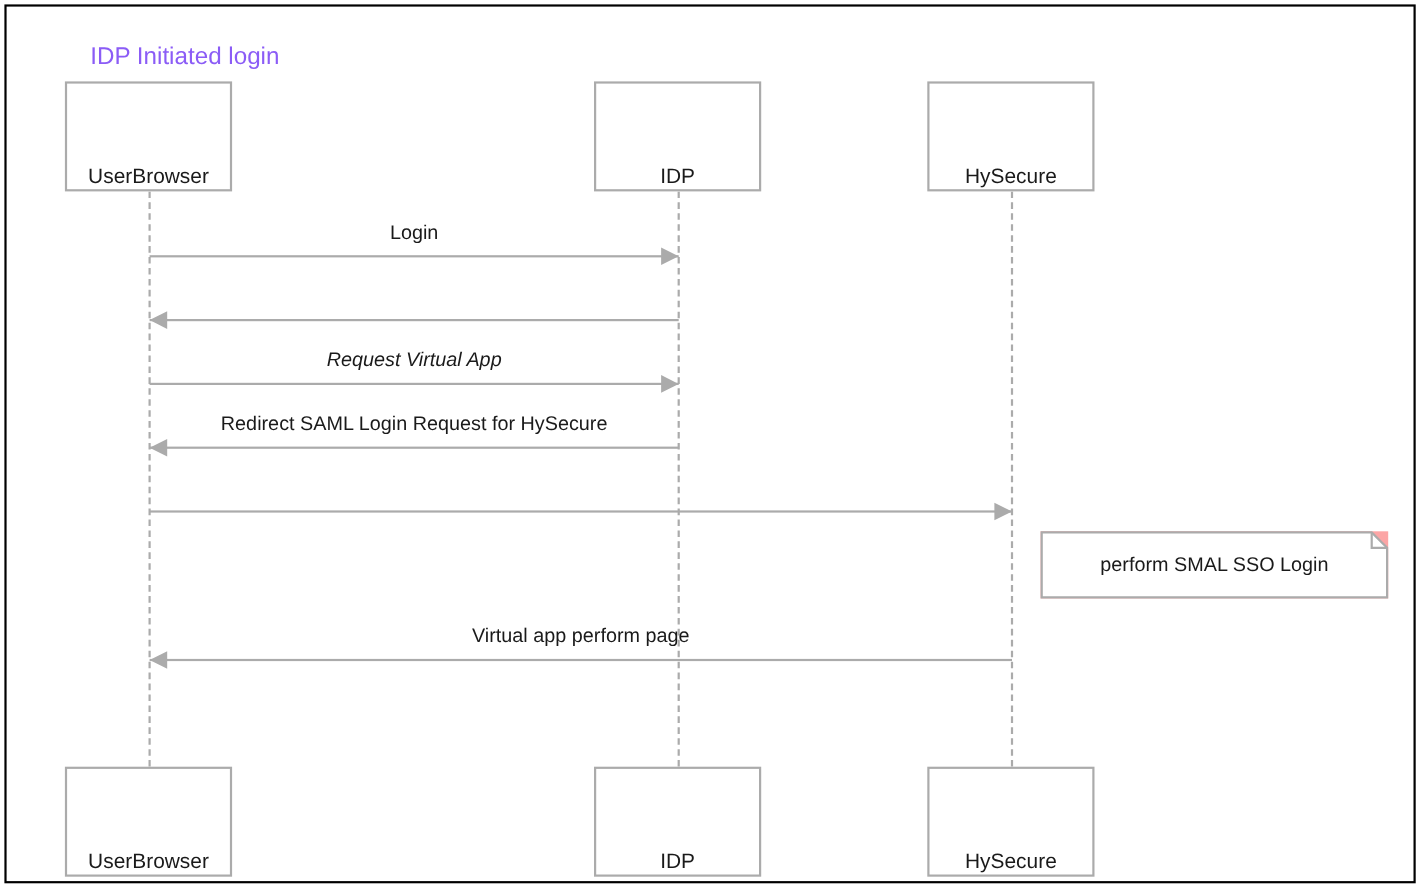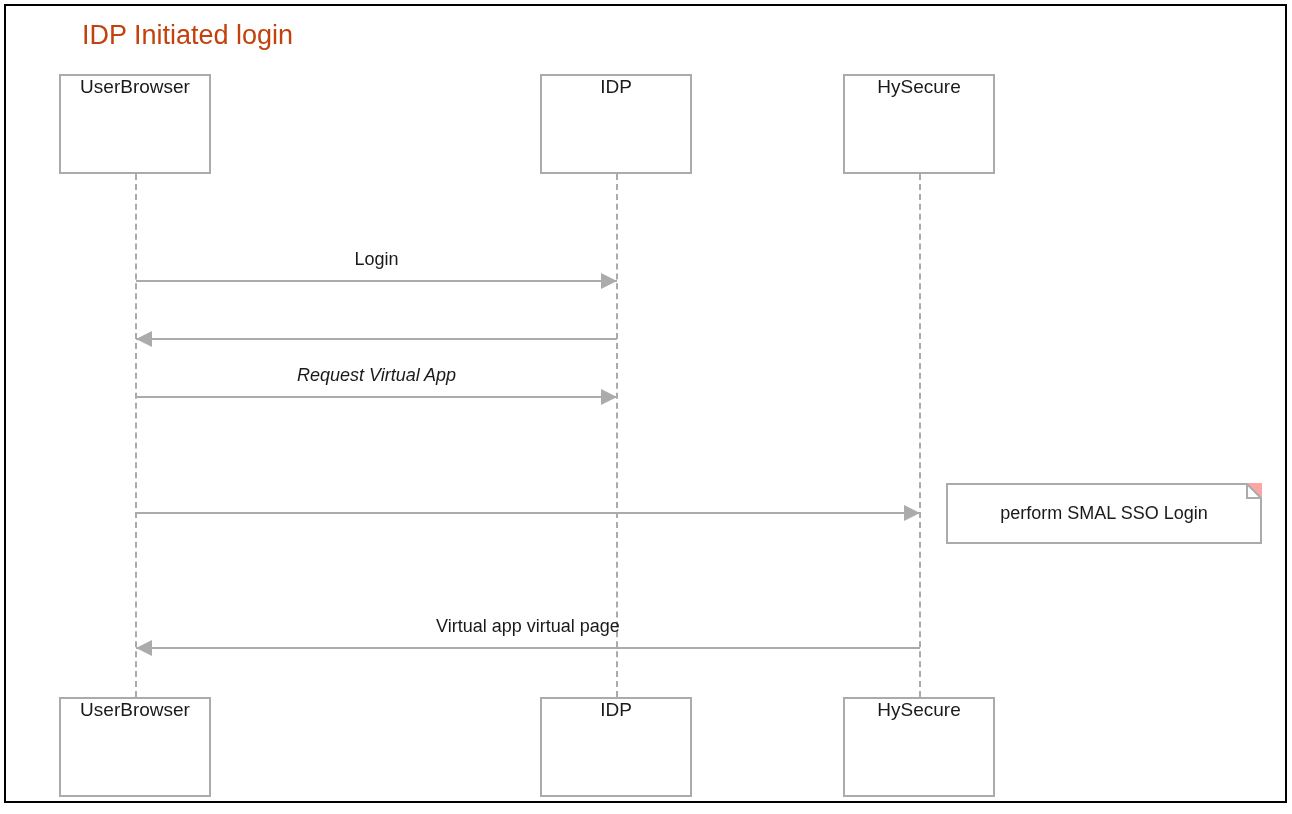--- a/index.html
+++ b/index.html
@@ -27,54 +27,53 @@
     top: 4px;
     width: 1283px;
     height: 799px;
     border: 2px solid #000000;
     box-sizing: border-box;
   }
   
   .diagram-title {
     position: absolute;
     left: 82px;
-    top: 18px;
-    font-size: 27px;
+    top: 34px;
+    font-size: 22px;
     line-height: 34px;
-    color: #c2410c;
+    color: #8b5cf6;
     white-space: nowrap;
   }
   
   .participant {
     position: absolute;
     width: 152px;
     height: 100px;
     border: 2px solid #ababab;
     background: #ffffff;
     box-sizing: border-box;
     display: flex;
-    align-items: flex-start;
+    align-items: flex-end;
     justify-content: center;
   }
   .participant .plabel {
     font-size: 19px;
     color: #1a1a1a;
     white-space: nowrap;
   }
   
   .lifeline {
     position: absolute;
     width: 0;
     border-left: 2px dashed #ababab;
   }
   
   .message {
     position: absolute;
     height: 46px;
-    margin-top: 48px;
   }
   .msg-label {
     position: absolute;
     left: 0;
     right: 0;
     top: 0;
     text-align: center;
     font-size: 18px;
     color: #1a1a1a;
     white-space: nowrap;
@@ -164,28 +163,33 @@
     <div class="msg-line"></div>
     <div class="arrowhead left"></div>
   </div>
 
   <div class="message" style="left:136px; top:315px; width:481px;font-style:italic;">
     <div class="msg-label">Request Virtual App</div>
     <div class="msg-line"></div>
     <div class="arrowhead right"></div>
   </div>
 
+  <div class="message" style="left:136px; top:373px; width:481px;">
+    <div class="msg-label">Redirect SAML Login Request for HySecure</div>
+    <div class="msg-line"></div>
+    <div class="arrowhead left"></div>
+  </div>
 
   <div class="message" style="left:136px; top:431px; width:784px;">
     <div class="msg-line"></div>
     <div class="arrowhead right"></div>
   </div>
 
   <div class="message" style="left:136px; top:566px; width:784px;">
-    <div class="msg-label">Virtual app virtual page</div>
+    <div class="msg-label">Virtual app perform page</div>
     <div class="msg-line"></div>
     <div class="arrowhead left"></div>
   </div>
 
 
   <div class="note" style="left:946px; top:483px; width:316px; height:61px;">
     <svg class="note-svg" width="316" height="61" viewBox="0 0 316 61">
       <path d="M1,1 L301,1 L315,15 L315,60 L1,60 Z" fill="#ffffff" stroke="#ababab" stroke-width="2"></path>
       <path d="M301,1 L301,15 L315,15" fill="none" stroke="#ababab" stroke-width="2"></path>
     </svg>

